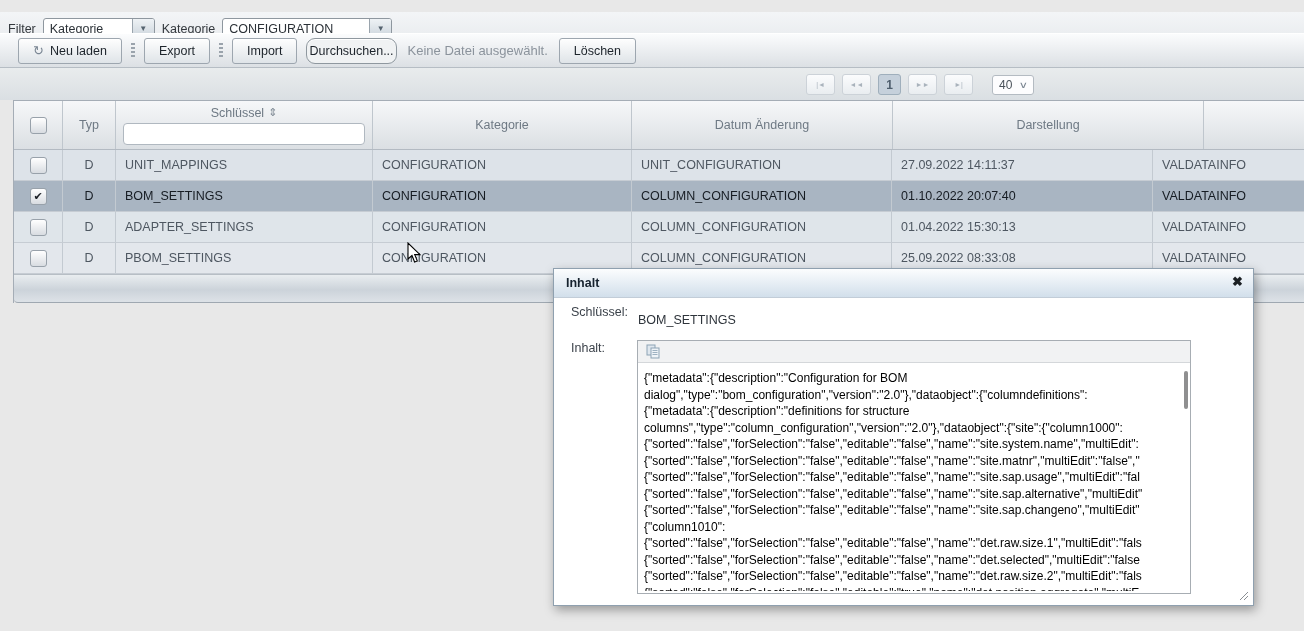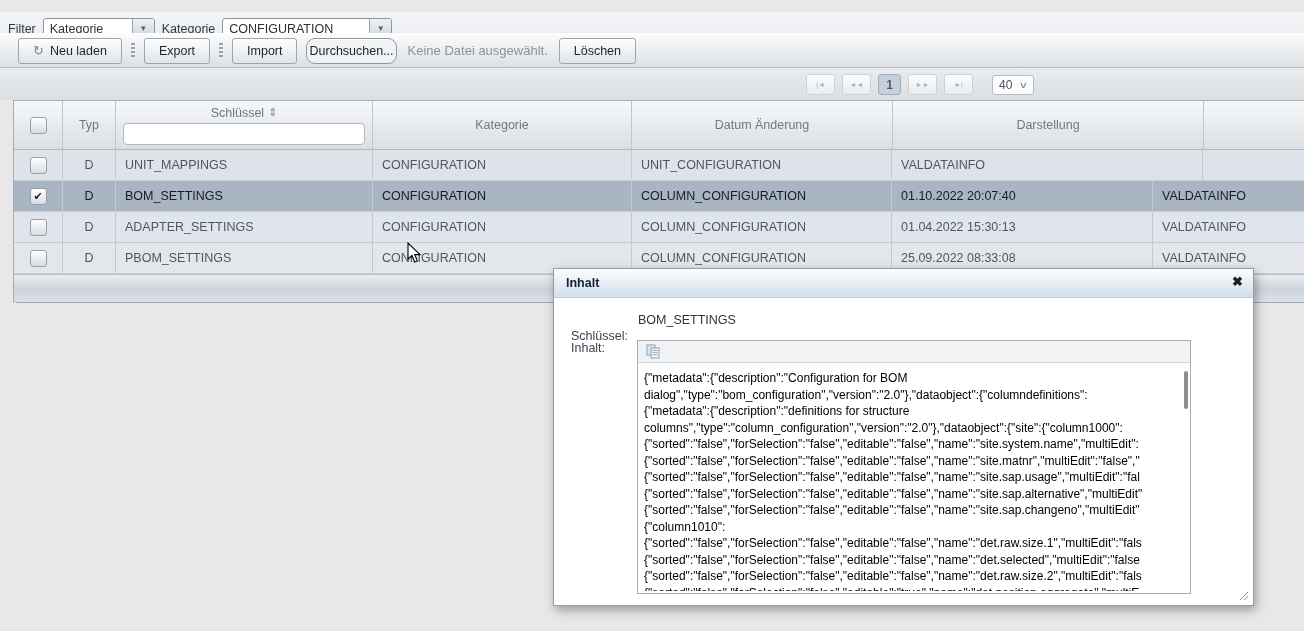--- a/index.html
+++ b/index.html
@@ -187,20 +187,21 @@
   </div>
 
   <div class="tr row-a">
     <div class="td c0 center">
         <span class="checkbox"></span>
       </div>
     <div class="td c1 center">D</div>
     <div class="td c2">UNIT_MAPPINGS</div>
     <div class="td c3">CONFIGURATION</div>
     <div class="td c4">UNIT_CONFIGURATION</div>
+    <div class="td c5">27.09.2022 14:11:37</div>
     <div class="td c6">VALDATAINFO</div>
   </div>
 
   <div class="tr row-sel">
     <div class="td c0 center">
       <span class="checkbox">
         <span>✔</span>
       </span>
     </div>
     <div class="td c1 center">D</div>
@@ -237,21 +238,21 @@
 
   <div class="tfoot"></div>
 </div>
 
 <div class="abs dialog">
   <div class="dlg-title">
     <span>Inhalt</span>
     <span class="dlg-close">✖</span>
   </div>
 
-  <span class="dlg-row-label" style="left:17px;top:60px;">Schlüssel:</span>
+  <span class="dlg-row-label" style="left:17px;top:36px;">Schlüssel:</span>
   <span class="dlg-key-value" style="left:84px;top:44px;">BOM_SETTINGS</span>
 
   <span class="dlg-row-label" style="left:17px;top:72px;">Inhalt:</span>
 
   <div class="content-box">
     <div class="content-toolbar">
       <svg width="16" height="15" viewBox="0 0 16 15">
         <rect x="1" y="1" width="8" height="10" fill="#dfe7ee" stroke="#8da3b5"></rect>
         <rect x="5" y="4" width="8" height="10" fill="#eef3f7" stroke="#8da3b5"></rect>
         <line x1="6.5" y1="6.5" x2="11.5" y2="6.5" stroke="#9db1c1"></line>

